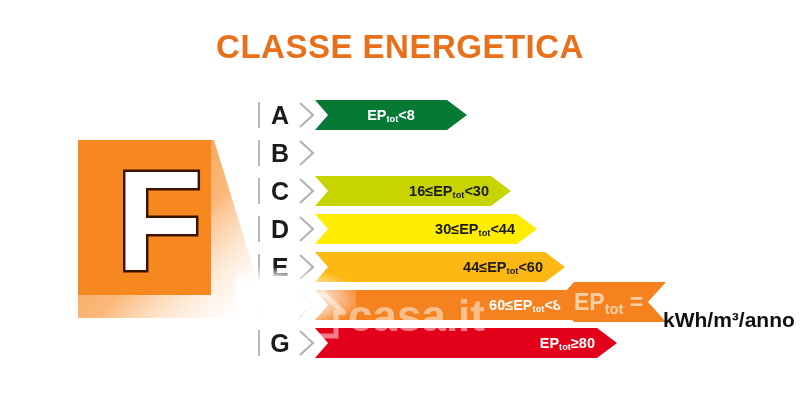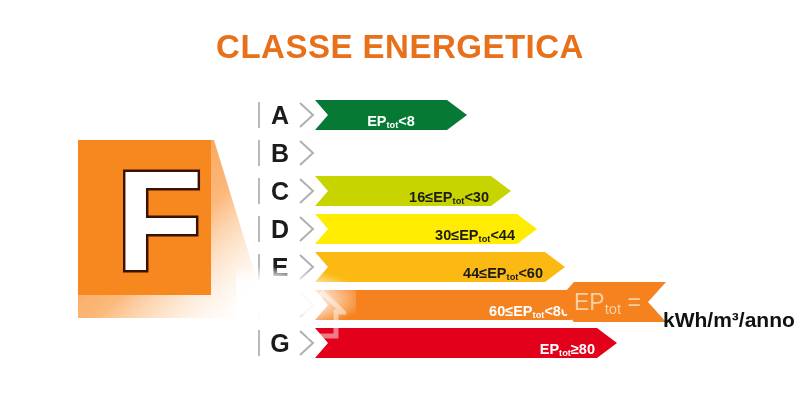--- a/index.html
+++ b/index.html
@@ -35,21 +35,20 @@
   }
   .chev{position:absolute;left:40px;top:1px;width:22px;height:28px;}
   .bar{
     position:absolute;top:0;height:30px;left:57px;
   }
   .bar svg{display:block;}
   .barlabel{
     position:absolute;top:0;height:46px;line-height:30px;
     font-size:14.5px;font-weight:bold;white-space:nowrap;
     right:22px;
-    margin-top:6px;
   }
 
   
   .fbadge{position:absolute;left:78px;top:140px;width:205px;height:180px;}
   
   .glow{
     position:absolute;left:236px;top:268px;width:120px;height:62px;
     background:radial-gradient(ellipse at 20% 50%,rgba(255,255,255,.97) 0%,rgba(255,255,255,.92) 40%,rgba(255,255,255,0) 78%);
     pointer-events:none;
   }
@@ -57,21 +56,21 @@
     position:absolute;left:252px;top:276px;width:46px;height:46px;
     background:#ffffff;border-radius:50%;
     filter:blur(6px);
     pointer-events:none;
   }
 
   
   .eparrow{position:absolute;left:556px;top:282px;width:110px;height:40px;}
   .eparrow-txt{
     position:absolute;left:574px;top:282px;height:40px;line-height:40px;
-    font-size:23px;font-weight:normal;color:#FBD0A0;white-space:nowrap;
+    font-size:23px;font-weight:bold;color:#FBD0A0;white-space:nowrap;
   }
   .sub{font-size:.64em;vertical-align:baseline;position:relative;top:.24em;}
   .epvalue{
     position:absolute;left:663px;top:281px;
     font-size:26px;font-weight:bold;color:#111111;white-space:nowrap;
     line-height:1;
   }
   .epunit{
     position:absolute;left:663px;top:309px;
     font-size:21px;font-weight:bold;color:#111111;white-space:nowrap;
@@ -203,20 +202,21 @@
       </div>
     </div>
 
   <div class="glow"></div>
   <div class="glow2"></div>
 
   <div class="watermark">
     <svg width="46" height="52" viewBox="0 0 46 52" xmlns="http://www.w3.org/2000/svg" style="position:absolute;left:0;top:2px;">
       <path d="M23,3 L43,22 L36,22 L36,46 L10,46 L10,22 L3,22 Z" fill="none" stroke="#ffffff" stroke-width="5"></path>
     </svg>
+    <div class="wm-text">casa.it</div>
   </div>
 
   <div class="eparrow">
     <svg width="110" height="40" viewBox="0 0 110 40" xmlns="http://www.w3.org/2000/svg">
       <path d="M0,20 L18,0 L110,0 L92,20 L110,40 L18,40 Z" fill="#F5821F"></path>
     </svg>
   </div>
   <div class="eparrow-txt">
     <span>EP</span><span class="sub">tot</span><span> =</span>
   </div>

